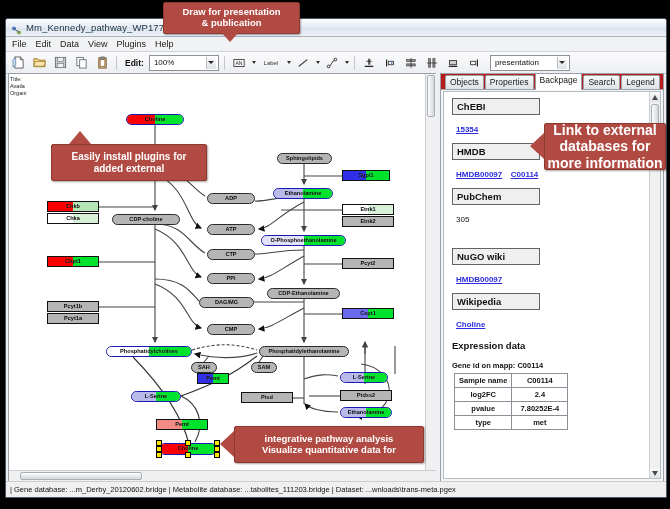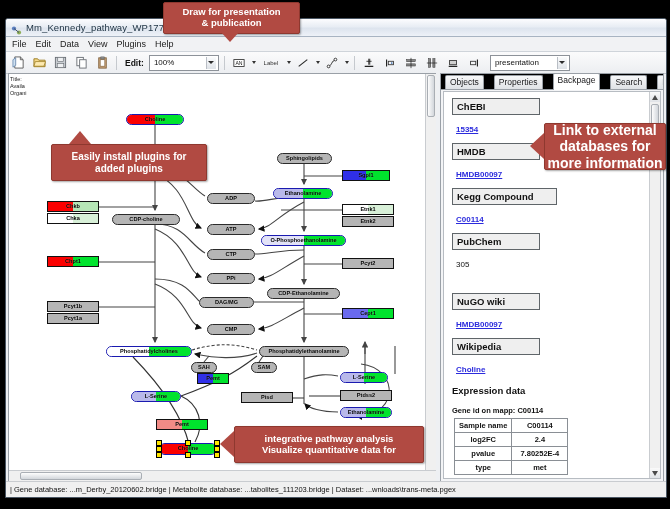--- a/index.html
+++ b/index.html
@@ -40,22 +40,22 @@
 
   
   .body-split{position:absolute;left:0;top:52px;right:0;bottom:15px;display:flex;}
   .canvas-wrap{position:relative;width:427px;background:#fff;border:1px solid #9aa0a7;
     border-right:none;margin:2px 0 0 2px;overflow:hidden;}
   .vsplit{width:4px;background:#eef0f3;}
   .side{position:relative;flex:1;margin:2px 2px 0 0;background:#f3f4f6;
     border:1px solid #9aa0a7;overflow:hidden;}
 
   
-  .tabs{height:15px;background:#000000;display:flex;align-items:flex-end;padding-left:4px;
-    border-bottom:1px solid #9aa0a7;gap:9px;}
+  .tabs{height:15px;background:#b91c1c;display:flex;align-items:flex-end;padding-left:4px;
+    border-bottom:1px solid #9aa0a7;}
   .tab{font-size:8.5px;color:#18181a;padding:1px 4px 1px;border:1px solid #9aa0a7;
     border-bottom:none;background:linear-gradient(to bottom,#f7f8f9,#dfe2e6);margin-right:1px;
     border-radius:2px 2px 0 0;line-height:11px;}
   .tab.sel{background:#fff;position:relative;top:1px;padding-bottom:4px;font-weight:normal;text-align:center;}
   .side-body{position:absolute;left:2px;top:17px;right:2px;bottom:2px;background:#fff;
     border:1px solid #b7bcc2;overflow:hidden;}
   .side-inner{position:absolute;left:0;top:0;right:10px;bottom:0;padding:6px 0 0 8px;}
 
   .db-head{width:78px;border:1px solid #5f6569;background:#efefef;
     font-size:9.5px;font-weight:bold;color:#111;padding:2px 4px;margin-bottom:3px;}
@@ -498,21 +498,21 @@
             <div class="handle" style="left: 205px; top: 366px; z-index: 25;"></div>
             <div class="handle" style="left: 147px; top: 372px; z-index: 25;"></div>
             <div class="handle" style="left: 205px; top: 372px; z-index: 25;"></div>
             <div class="handle" style="left: 147px; top: 378px; z-index: 25;"></div>
             <div class="handle" style="left: 176px; top: 378px; z-index: 25;"></div>
             <div class="handle" style="left: 205px; top: 378px; z-index: 25;"></div>
           </div>
 
         <div class="callout" style="left:42px;top:70px;width:154px;height:35px;font-size:10px;flex-direction:column;">
           <span>Easily install plugins for</span>
-          <span>added plugins</span>
+          <span>added external</span>
         </div>
         <div class="arrow-u" style="left:60px;top:57px;"></div>
 
         <div class="callout" style="left:225px;top:352px;width:188px;height:35px;font-size:9.5px;flex-direction:column;">
           <span>integrative pathway analysis</span>
           <span>Visualize quantitative data  for</span>
         </div>
         <div class="arrow-l" style="left:211px;top:357px;"></div>
 
         <div class="sb-v">
@@ -536,21 +536,20 @@
 
         <div class="side-body">
           <div class="side-inner">
 
             <div class="db-head">ChEBI</div>
             <a class="db-link" href="#">15354</a>
 
             <div class="db-head">HMDB</div>
             <a class="db-link" href="#">HMDB00097</a>
 
-            <div class="db-head" style="width:95px">Kegg Compound</div>
             <a class="db-link" href="#">C00114</a>
 
             <div class="db-head">PubChem</div>
             <span class="db-plain">305</span>
 
             <div class="db-head">NuGO wiki</div>
             <a class="db-link" href="#">HMDB00097</a>
 
             <div class="db-head">Wikipedia</div>
             <a class="db-link" href="#">Choline</a>

